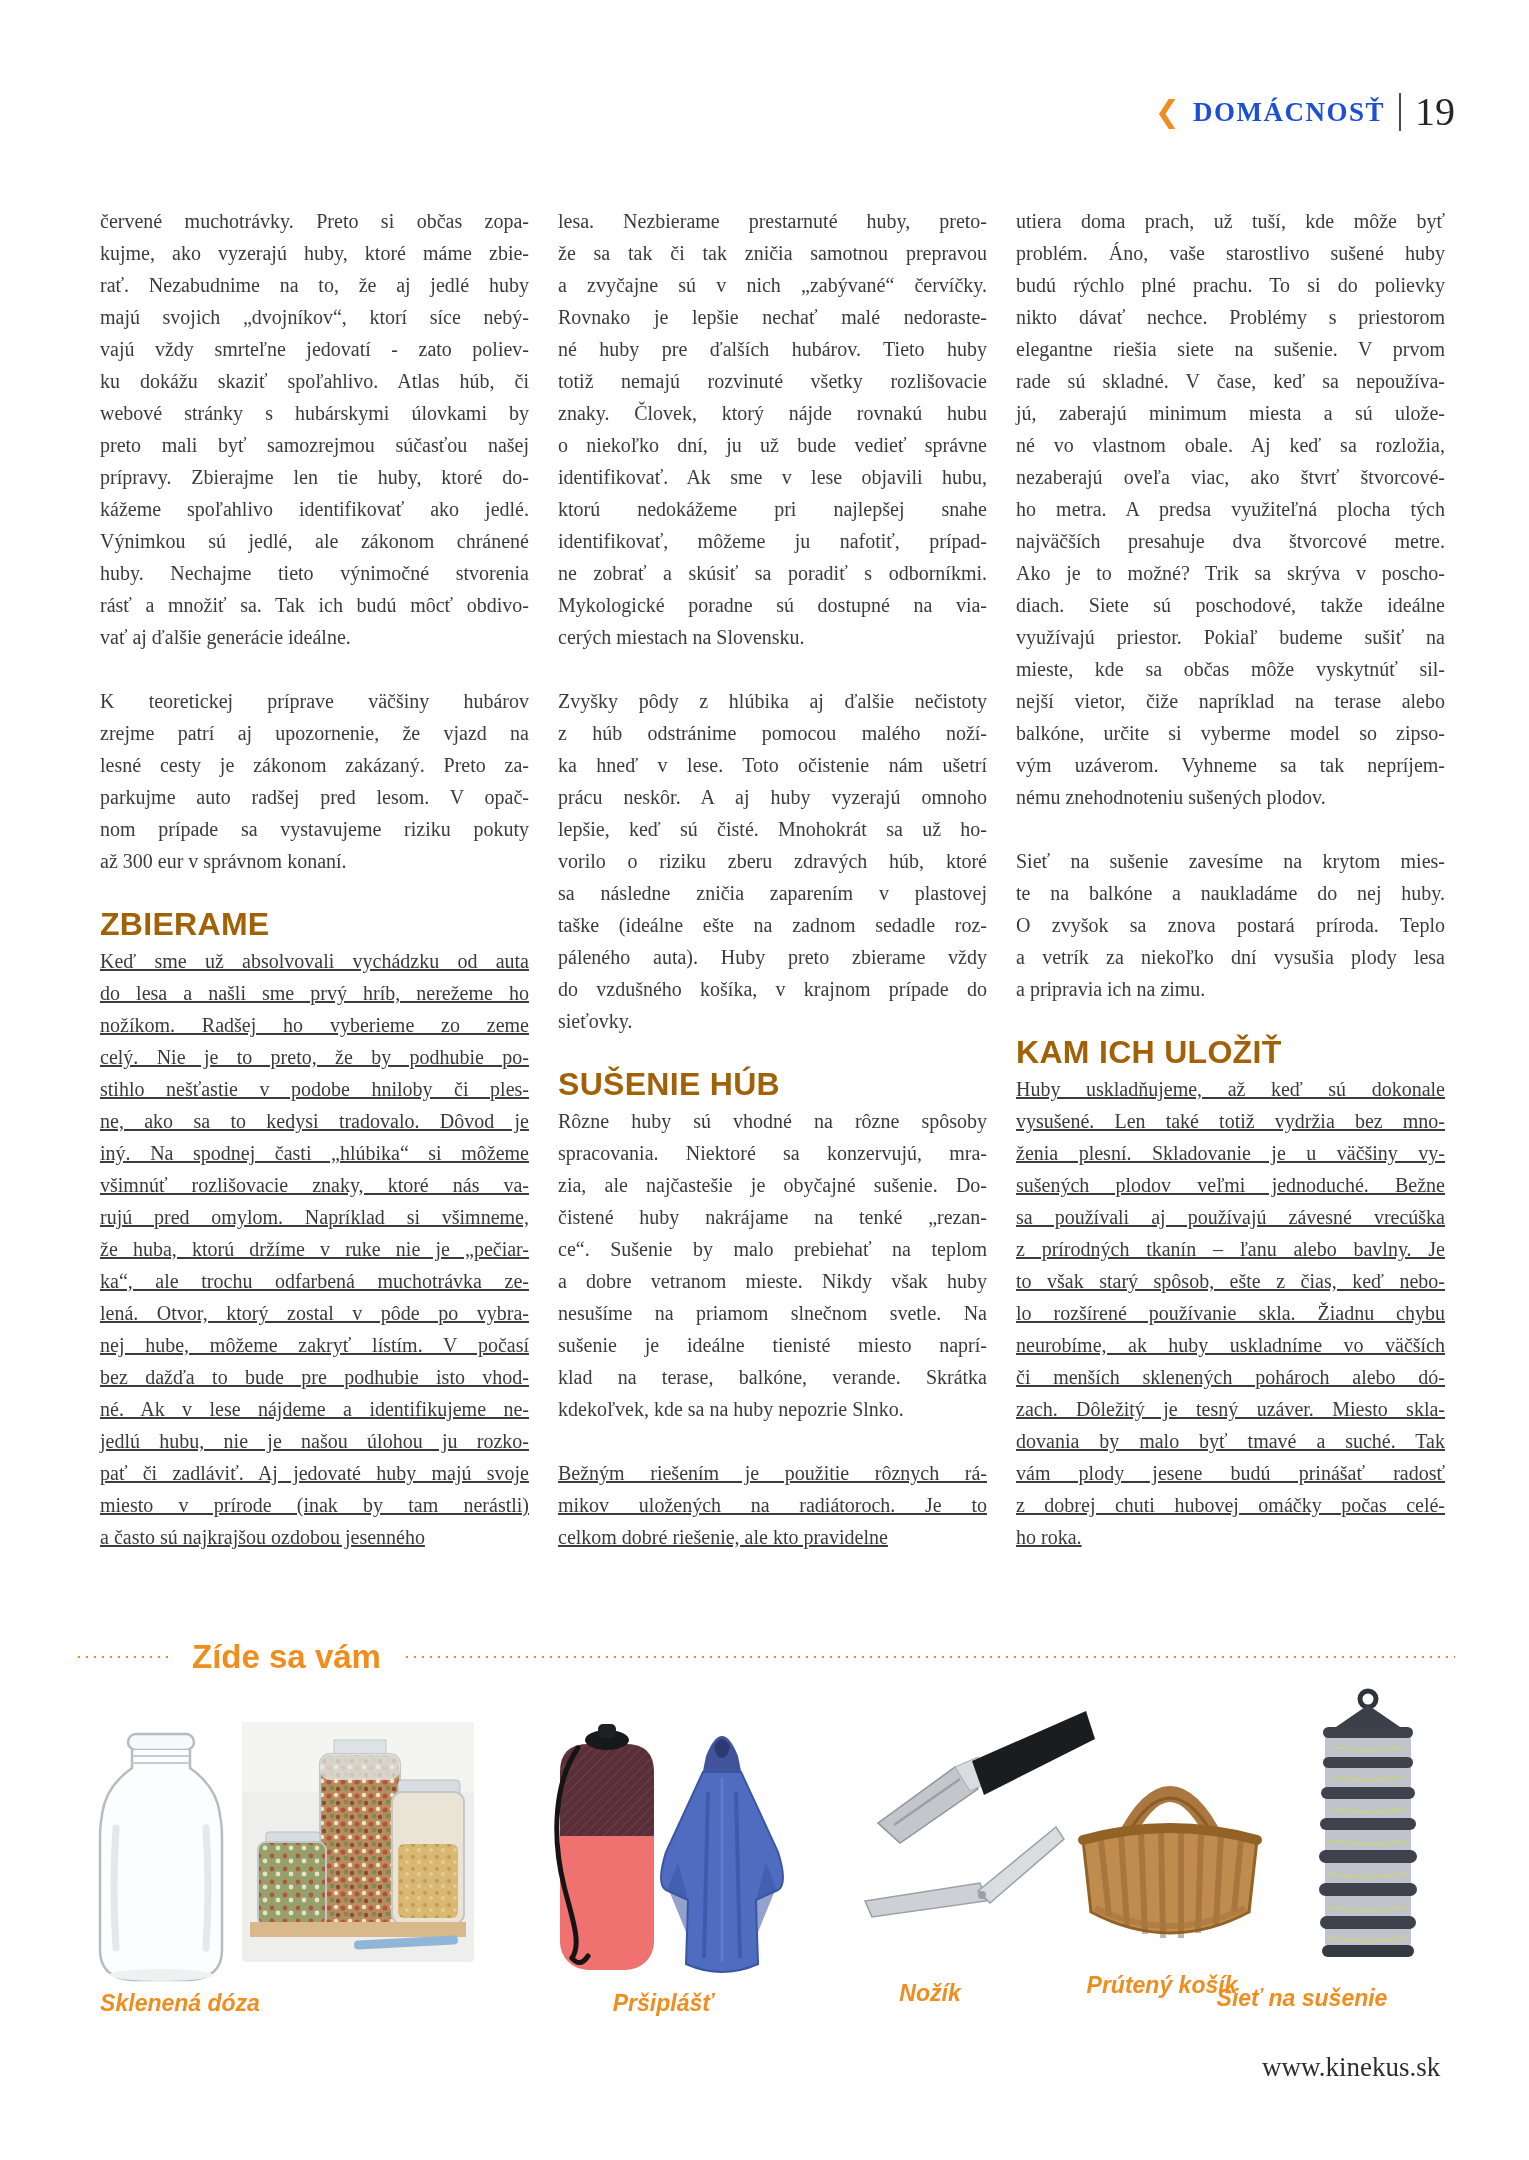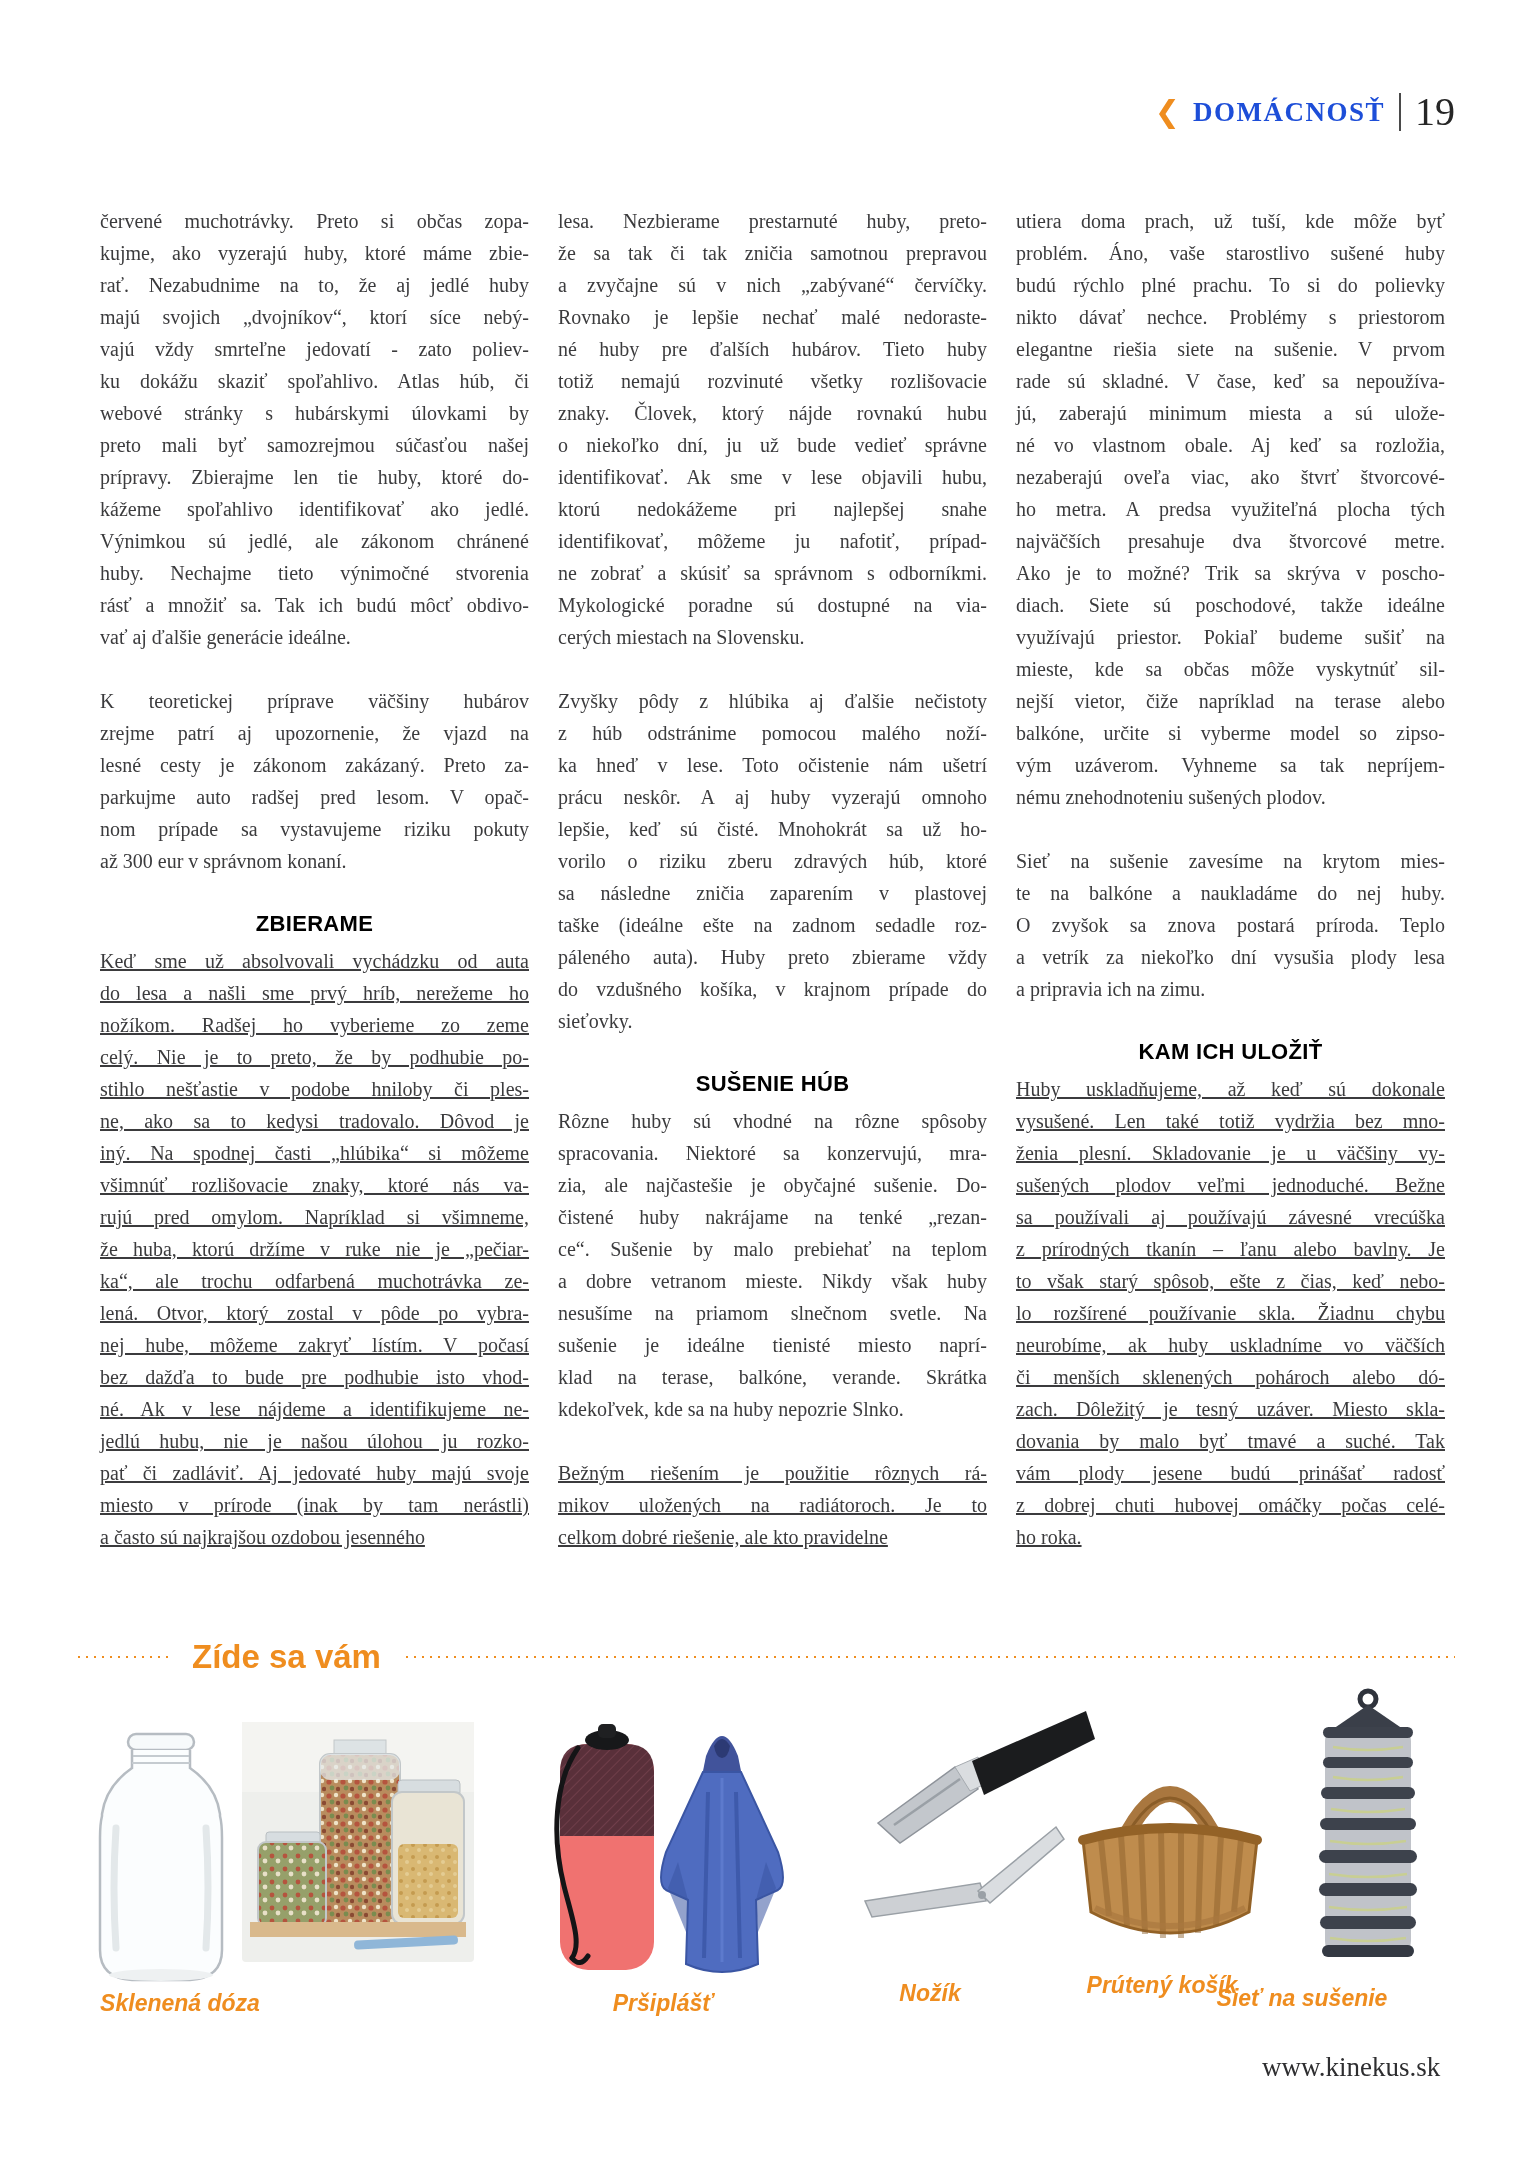--- a/index.html
+++ b/index.html
@@ -11,22 +11,22 @@
   .hdr .sect{font-family:"Liberation Serif",serif;font-weight:bold;font-size:27px;letter-spacing:1.5px;color:#1d4ed8;}
   .hdr .vdiv{width:2px;height:38px;background:#4a4a4a;margin:0 14px;}
   .hdr .pgnum{font-family:"Liberation Serif",serif;font-size:40px;color:#262626;line-height:1;}
   
   .columns{position:absolute;left:100px;top:205px;width:1345px;display:flex;gap:29px;}
   .col{flex:1;min-width:0;}
   .para{margin:0 0 32px 0;}
   .para:last-child{margin-bottom:0;text-decoration:underline;}
   .line{font-size:20px;line-height:32px;text-align:justify;text-align-last:justify;white-space:normal;}
   .line.last{text-align-last:left;}
-  .col-heading{font-family:"Liberation Sans",sans-serif;font-weight:bold;font-size:22px;line-height:30px;
-               color:#000000;margin:12px 0 6px 0;letter-spacing:.3px;text-align:center;}
+  .col-heading{font-family:"Liberation Sans",sans-serif;font-weight:bold;font-size:32px;line-height:30px;
+               color:#a16207;margin:12px 0 6px 0;letter-spacing:.3px;}
   
   .promo-titlebar{position:absolute;left:75px;top:1638px;width:1380px;display:flex;align-items:center;justify-content:space-between;}
   .dotline{height:4px;background-image:radial-gradient(circle,#ef8d1f 1.4px,transparent 1.5px);
            background-size:8px 4px;background-repeat:repeat-x;background-position:left center;}
   .dotline.short{width:95px;}
   .dotline.long{flex:1;}
   .promo-title{font-family:"Liberation Sans",sans-serif;font-weight:bold;font-size:33px;color:#ef8d1f;
                margin:0 22px;white-space:nowrap;}
   .prod{position:absolute;}
   .prod-label{position:absolute;transform:translateX(-50%);font-family:"Liberation Sans",sans-serif;
@@ -102,21 +102,21 @@
           <div class="line">že sa tak či tak zničia samotnou prepravou</div>
           <div class="line">a zvyčajne sú v nich „zabývané“ červíčky.</div>
           <div class="line">Rovnako je lepšie nechať malé nedoraste-</div>
           <div class="line">né huby pre ďalších hubárov. Tieto huby</div>
           <div class="line">totiž nemajú rozvinuté všetky rozlišovacie</div>
           <div class="line">znaky. Človek, ktorý nájde rovnakú hubu</div>
           <div class="line">o niekoľko dní, ju už bude vedieť správne</div>
           <div class="line">identifikovať. Ak sme v lese objavili hubu,</div>
           <div class="line">ktorú nedokážeme pri najlepšej snahe</div>
           <div class="line">identifikovať, môžeme ju nafotiť, prípad-</div>
-          <div class="line">ne zobrať a skúsiť sa správnom s odborníkmi.</div>
+          <div class="line">ne zobrať a skúsiť sa poradiť s odborníkmi.</div>
           <div class="line">Mykologické poradne sú dostupné na via-</div>
           <div class="line last">cerých miestach na Slovensku.</div>
         </div>
         <div class="para">
           <div class="line">Zvyšky pôdy z hlúbika aj ďalšie nečistoty</div>
           <div class="line">z húb odstránime pomocou malého noží-</div>
           <div class="line">ka hneď v lese. Toto očistenie nám ušetrí</div>
           <div class="line">prácu neskôr. A aj huby vyzerajú omnoho</div>
           <div class="line">lepšie, keď sú čisté. Mnohokrát sa už ho-</div>
           <div class="line">vorilo o riziku zberu zdravých húb, ktoré</div>

